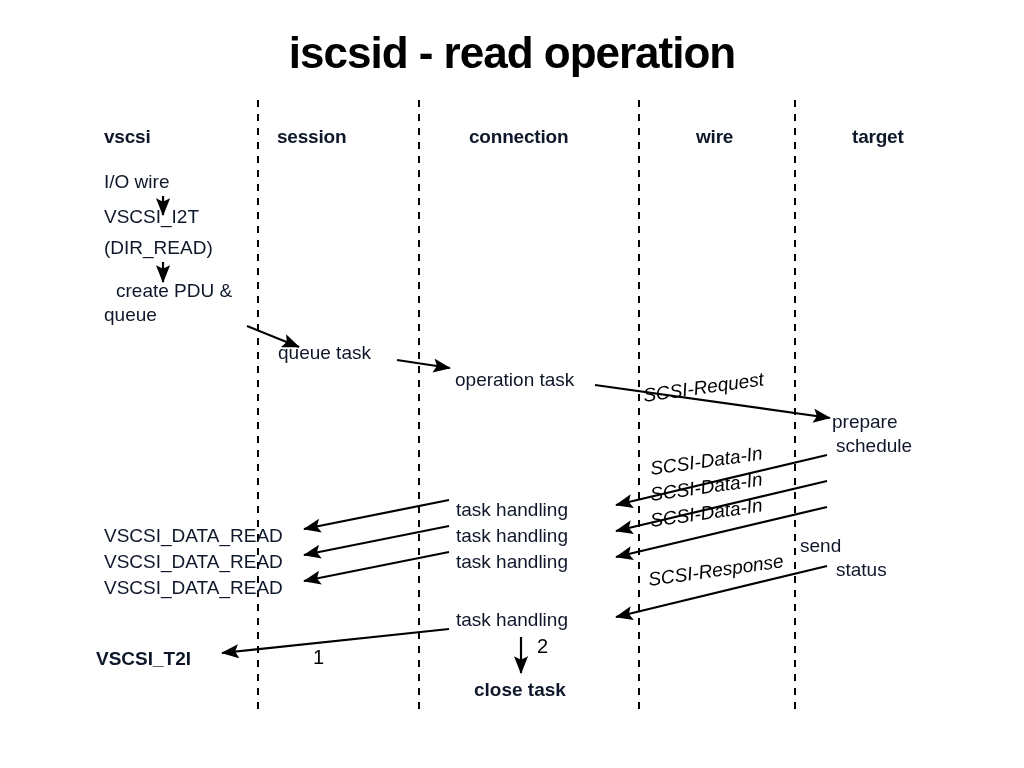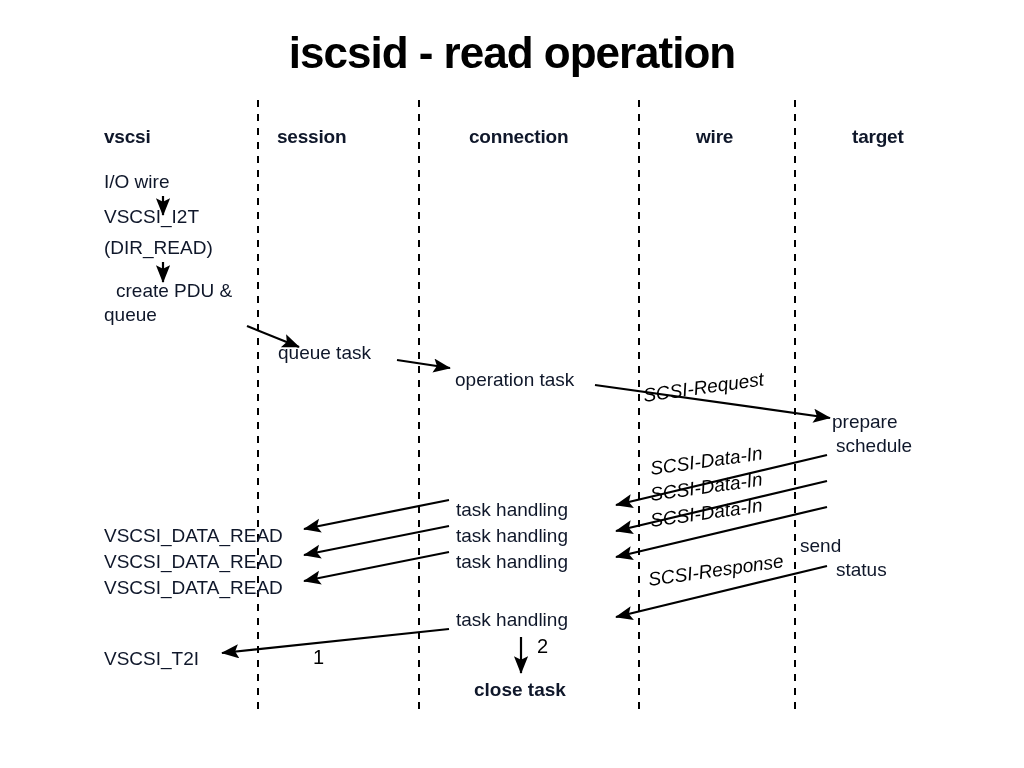--- a/index.html
+++ b/index.html
@@ -125,21 +125,21 @@
       <div class="lbl" style="left: 836px; top: 433px;">schedule</div>
       <div class="lbl" style="left: 456px; top: 497px;">task handling</div>
       <div class="lbl" style="left: 456px; top: 523px;">task handling</div>
       <div class="lbl" style="left: 456px; top: 549px;">task handling</div>
       <div class="lbl" style="left: 104px; top: 523px;">VSCSI_DATA_READ</div>
       <div class="lbl" style="left: 104px; top: 549px;">VSCSI_DATA_READ</div>
       <div class="lbl" style="left: 104px; top: 575px;">VSCSI_DATA_READ</div>
       <div class="lbl" style="left: 800px; top: 533px;">send</div>
       <div class="lbl" style="left: 836px; top: 557px;">status</div>
       <div class="lbl" style="left: 456px; top: 607px;">task handling</div>
-      <div class="lbl" style="left: 104px; top: 646px;">VSCSI_T2I</div>
+      <div class="lbl" style="left: 96px; top: 646px; font-weight: bold;">VSCSI_T2I</div>
       <div class="lbl" style="left: 474px; top: 677px; font-weight: bold;">close task</div>
     </div>
   <div id="wire-labels">
       <div class="wire-lbl" style="left: 645px; top: 385px; transform: rotate(-8deg);">SCSI-Request</div>
       <div class="wire-lbl" style="left: 652px; top: 458px; transform: rotate(-8deg);">SCSI-Data-In</div>
       <div class="wire-lbl" style="left: 652px; top: 484px; transform: rotate(-8deg);">SCSI-Data-In</div>
       <div class="wire-lbl" style="left: 652px; top: 510px; transform: rotate(-8deg);">SCSI-Data-In</div>
       <div class="wire-lbl" style="left: 650px; top: 569px; transform: rotate(-8deg);">SCSI-Response</div>
     </div>
   <div id="step-numbers">

